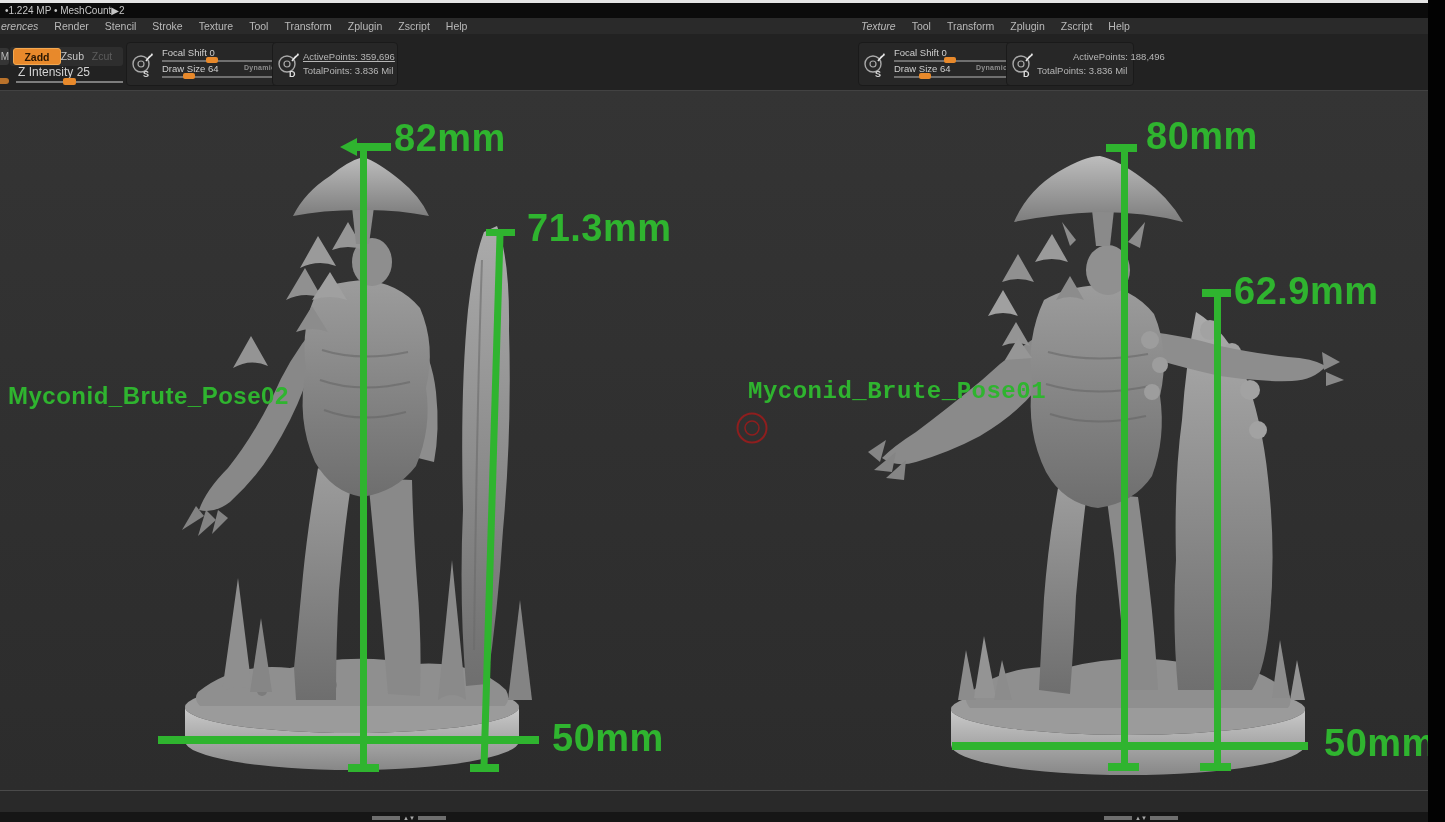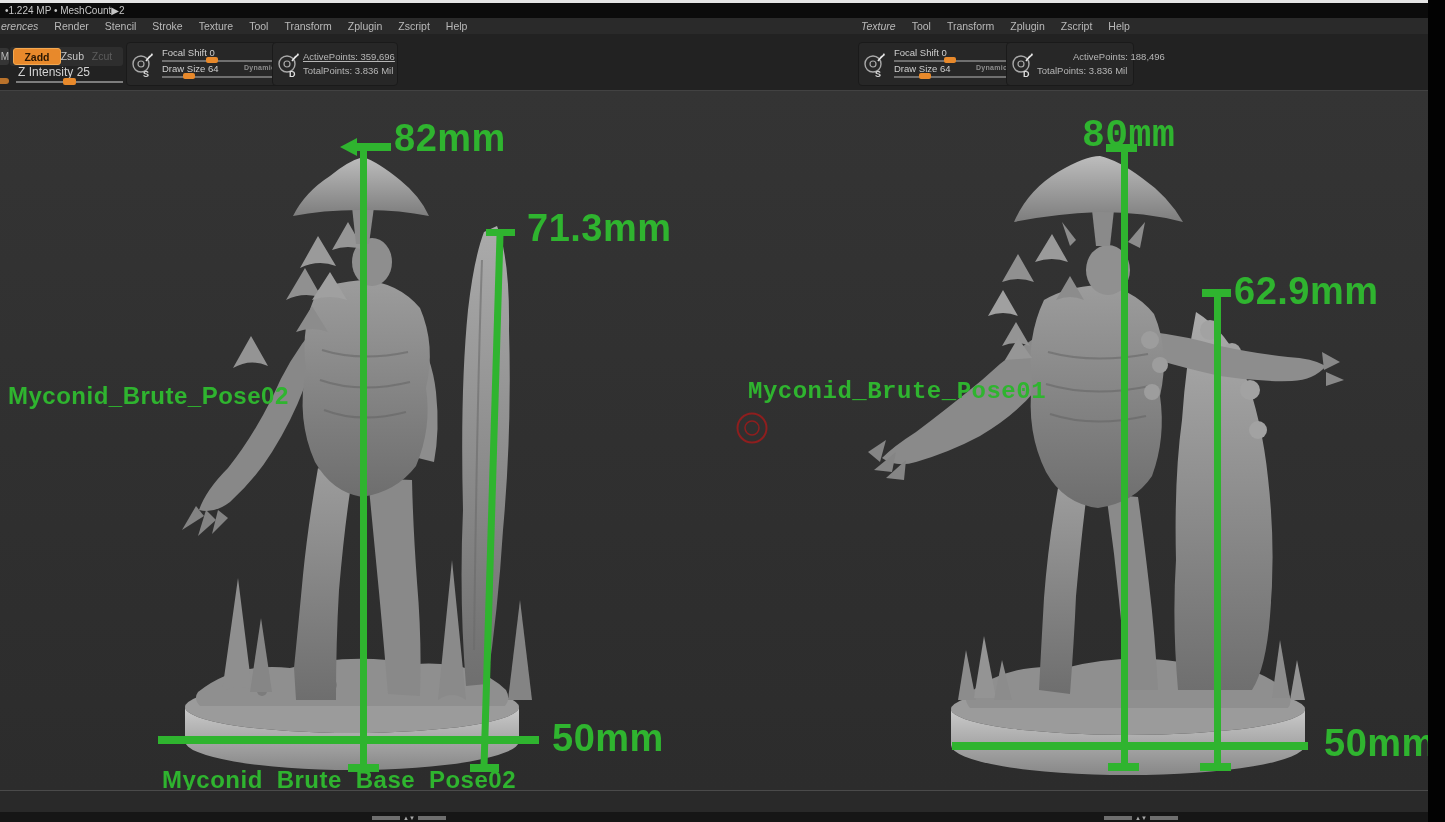--- a/index.html
+++ b/index.html
@@ -285,23 +285,22 @@
     <g>
       <circle cx="752" cy="428" r="14.5" fill="none" stroke="#8e1e1e" stroke-width="2"></circle>
       <circle cx="752" cy="428" r="7" fill="none" stroke="#8e1e1e" stroke-width="1.5"></circle>
     </g>
   </svg>
 
   <div class="abs green mm" style="left:394px;top:119px;">82mm</div>
   <div class="abs green mm" style="left:527px;top:209px;">71.3mm</div>
   <div class="abs green mm" style="left:552px;top:719px;">50mm</div>
   <div class="abs green model-label" style="left:8px;top:384px;">Myconid_Brute_Pose02</div>
-  <div class="abs green model-label" style="left:162px;top:768px;">Myconid_Brute_Base_Pose02</div>
-
-  <div class="abs green mm" style="left:1082px;top:117px;font-family:Liberation Mono, monospace;">80mm</div>
+
+  <div class="abs green mm" style="left:1146px;top:117px;">80mm</div>
   <div class="abs green mm" style="left:1234px;top:272px;">62.9mm</div>
   <div class="abs green mm" style="left:1324px;top:724px;">50mm</div>
   <div class="abs green model-label" style="left:748px;top:380px;font-family:Liberation Mono, monospace;">Myconid_Brute_Pose01</div>
 
   <div class="abs tray"></div>
   <div class="abs bottom-bar"></div>
   <div class="divider-widget" style="left:372px;">
     <span class="divider-bar"></span>
     <span class="divider-arrows">▲▼</span>
     <span class="divider-bar"></span>

